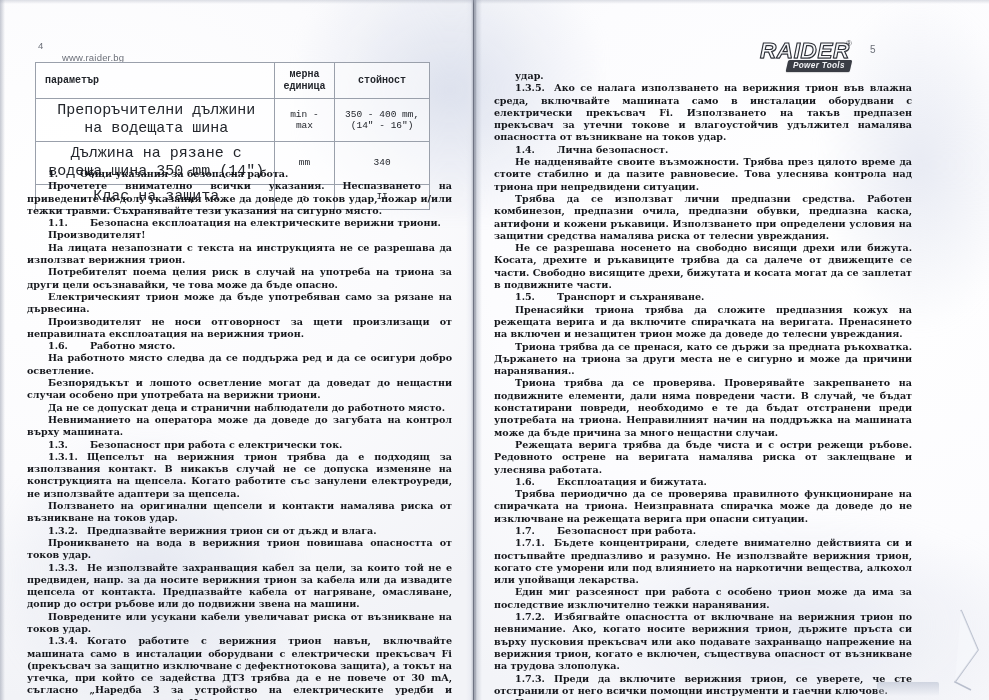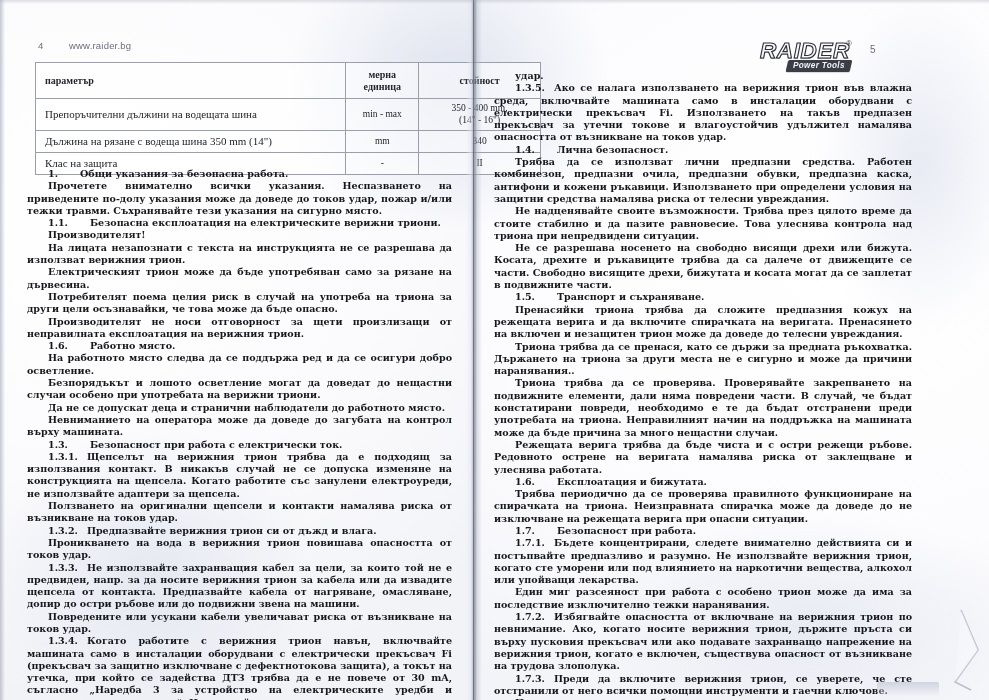--- a/index.html
+++ b/index.html
@@ -102,21 +102,21 @@
 
   .hdr{
     position:absolute;
     font-family:"Liberation Sans", sans-serif;
     color:#6c7079;
     font-size:9.5px;
     letter-spacing:.2px;
     white-space:nowrap;
   }
   .hdr-left-num{left:38px;top:40px;}
-  .hdr-left-url{left:62px;top:40px;margin-left:7px;}
+  .hdr-left-url{left:62px;top:52px;}
   .hdr-right-num{left:396px;top:44px;font-size:10px;color:#6b6f78;}
 
   
   .logo{
     position:absolute;left:286px;top:40px;width:104px;height:34px;
   }
   .logo-word{
     position:absolute;left:0;top:0;
     font-family:"Liberation Sans", sans-serif;
     font-weight:bold;font-style:italic;
@@ -147,37 +147,37 @@
     font-family:"Liberation Sans", sans-serif;
     font-weight:bold;font-style:italic;
     font-size:8.2px;
     letter-spacing:.3px;
     color:#f2f3f6;
     white-space:nowrap;
   }
 
   
   .spec-table{
-    position:absolute;left:35px;top:62px;width:506px;
+    position:absolute;left:35px;top:62px;width:395px;
     border-collapse:collapse;
-    font-family:Liberation Serif, serif;
+    font-family:Liberation Mono, monospace;
     background:rgba(255,255,255,.55);
   }
   .spec-table th,.spec-table td{
     border:1px solid #9aa0ab;
     color:#23262c;
     padding:3px 6px;
     vertical-align:middle;
   }
   .spec-table th{
     font-size:10px;font-weight:bold;text-align:center;line-height:1.15;
   }
   .spec-table th.c-param{text-align:left;padding-left:9px;}
   .spec-table td{font-size:9.5px;text-align:center;line-height:1.2;}
-  .spec-table td.c-param{text-align:left;padding-left:9px;font-size:11px;}
+  .spec-table td.c-param{text-align:center;padding-left:9px;font-size:15px;}
   .col-param{width:265px;}
   .col-unit{width:62px;}
   .col-val{width:104px;}
   .r-tall td{height:25px;}
   .r-short td{height:15px;}
   .th-row th{height:29px;}
 
   
   .body-col{
     position:absolute;
@@ -254,22 +254,22 @@
         </tr>
       </tbody>
     </table>
 
     <div class="body-col body-left" id="left-body">
         <p><span class="num">1.</span><span class="gap-wide"></span><span>Общи указания за безопасна работа.</span></p>
         <p><span>Прочетете внимателно всички указания. Неспазването на приведените по-долу указания може да доведе до токов удар, пожар и/или тежки травми. Съхранявайте тези указания на сигурно място.</span></p>
         <p><span class="num">1.1.</span><span class="gap-wide"></span><span>Безопасна експлоатация на електрическите верижни триони.</span></p>
         <p><span>Производителят!</span></p>
         <p><span>На лицата незапознати с текста на инструкцията не се разрешава да използват верижния трион.</span></p>
+        <p><span>Потребителят поема целия риск в случай на употреба на триона за други цели осъзнавайки, че това може да бъде опасно.</span></p>
         <p><span>Електрическият трион може да бъде употребяван само за рязане на дървесина.</span></p>
-        <p><span>Потребителят поема целия риск в случай на употреба на триона за други цели осъзнавайки, че това може да бъде опасно.</span></p>
         <p><span>Производителят не носи отговорност за щети произлизащи от неправилната експлоатация на верижния трион.</span></p>
         <p><span class="num">1.6.</span><span class="gap-wide"></span><span>Работно място.</span></p>
         <p><span>На работното място следва да се поддържа ред и да се осигури добро осветление.</span></p>
         <p><span>Безпорядъкът и лошото осветление могат да доведат до нещастни случаи особено при употребата на верижни триони.</span></p>
         <p><span>Да не се допускат деца и странични наблюдатели до работното място.</span></p>
         <p><span>Невниманието на оператора може да доведе до загубата на контрол върху машината.</span></p>
         <p><span class="num">1.3.</span><span class="gap-wide"></span><span>Безопасност при работа с електрически ток.</span></p>
         <p><span class="num">1.3.1.</span><span class="gap-mid"></span><span>Щепселът на верижния трион трябва да е подходящ за използвания контакт. В никакъв случай не се допуска изменяне на конструкцията на щепсела. Когато работите със занулени електроуреди, не използвайте адаптери за щепсела.</span></p>
         <p><span>Ползването на оригинални щепсели и контакти намалява риска от възникване на токов удар.</span></p>
         <p><span class="num">1.3.2.</span><span class="gap-mid"></span><span>Предпазвайте верижния трион си от дъжд и влага.</span></p>
@@ -289,22 +289,22 @@
         <span>Power Tools</span>
       </div>
     </div>
 
     <div class="hdr hdr-right-num">5</div>
 
     <div class="body-col body-right" id="right-body">
         <p><span>удар.</span></p>
         <p><span class="num">1.3.5.</span><span class="gap-mid"></span><span>Ако се налага използването на верижния трион във влажна среда, включвайте машината само в инсталации оборудвани с електрически прекъсвач Fi. Използването на такъв предпазен прекъсвач за утечни токове и влагоустойчив удължител намалява опасността от възникване на токов удар.</span></p>
         <p><span class="num">1.4.</span><span class="gap-wide"></span><span>Лична безопасност.</span></p>
+        <p><span>Не надценявайте своите възможности. Трябва през цялото време да стоите стабилно и да пазите равновесие. Това улеснява контрола над триона при непредвидени ситуации.</span></p>
         <p><span>Трябва да се използват лични предпазни средства. Работен комбинезон, предпазни очила, предпазни обувки, предпазна каска, антифони и кожени ръкавици. Използването при определени условия на защитни средства намалява риска от телесни увреждания.</span></p>
-        <p><span>Не надценявайте своите възможности. Трябва през цялото време да стоите стабилно и да пазите равновесие. Това улеснява контрола над триона при непредвидени ситуации.</span></p>
         <p><span>Не се разрешава носенето на свободно висящи дрехи или бижута. Косата, дрехите и ръкавиците трябва да са далече от движещите се части. Свободно висящите дрехи, бижутата и косата могат да се заплетат в подвижните части.</span></p>
         <p><span class="num">1.5.</span><span class="gap-wide"></span><span>Транспорт и съхраняване.</span></p>
         <p><span>Пренасяйки триона трябва да сложите предпазния кожух на режещата верига и да включите спирачката на веригата. Пренасянето на включен и незащитен трион може да доведе до телесни увреждания.</span></p>
         <p><span>Триона трябва да се пренася, като се държи за предната ръкохватка. Държането на триона за други места не е сигурно и може да причини наранявания..</span></p>
         <p><span>Триона трябва да се проверява. Проверявайте закрепването на подвижните елементи, дали няма  повредени части. В случай, че бъдат констатирани повреди, необходимо е те да бъдат отстранени преди употребата на триона. Неправилният начин на поддръжка на машината може да бъде причина за много нещастни случаи.</span></p>
         <p><span>Режещата верига трябва да бъде чиста и с остри режещи ръбове. Редовното острене на веригата намалява риска от заклещване и улеснява работата.</span></p>
         <p><span class="num">1.6.</span><span class="gap-wide"></span><span>Експлоатация и бижутата.</span></p>
         <p><span>Трябва периодично да се проверява правилното функциониране на спирачката на триона. Неизправната спирачка може да доведе до не изключване на режещата верига при опасни ситуации.</span></p>
         <p><span class="num">1.7.</span><span class="gap-wide"></span><span>Безопасност при работа.</span></p>
         <p><span class="num">1.7.1.</span><span class="gap-mid"></span><span>Бъдете концентрирани, следете внимателно действията си и постъпвайте предпазливо и разумно. Не използвайте верижния трион, когато сте уморени или под влиянието на наркотични вещества, алкохол или упойващи лекарства.</span></p>

